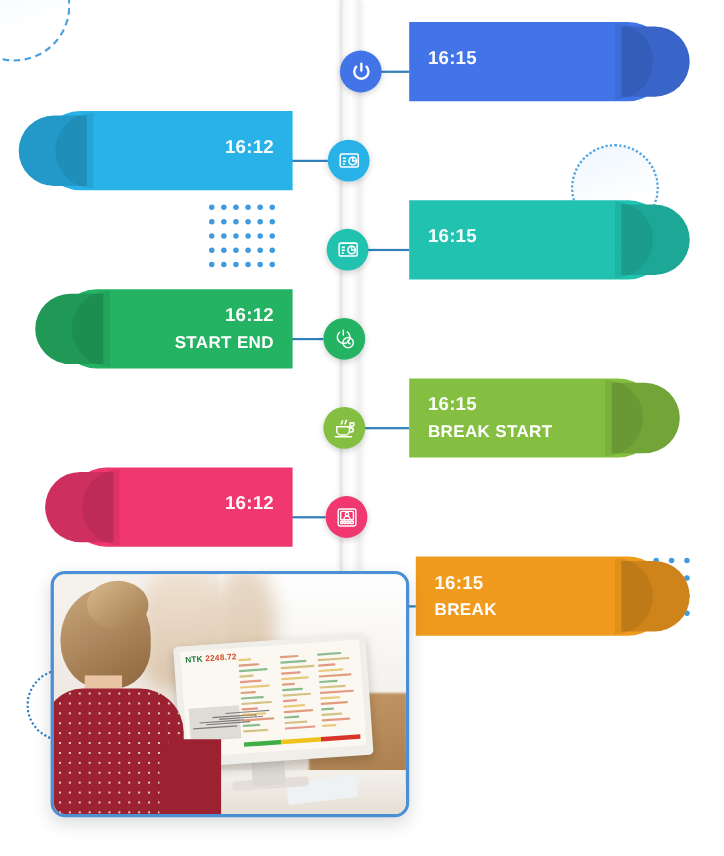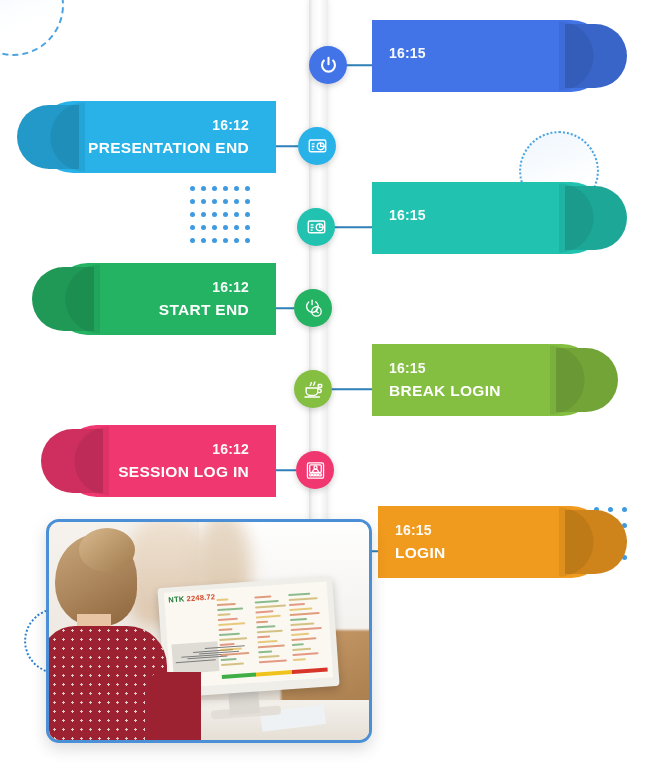--- a/index.html
+++ b/index.html
@@ -83,21 +83,21 @@
   .node svg{width:21px;height:21px;display:block;}
 
   
   .card{
     position:absolute;top:0;height:72px;
     display:flex;flex-direction:column;justify-content:center;
     color:#fff;
     z-index:6;
   }
   .card .time{
-    font-size:14px;font-weight:bold;letter-spacing:.2px;
+    font-size:17px;font-weight:bold;letter-spacing:.2px;
     margin-bottom:6px;opacity:.96;
   }
   .card .label{
     font-size:15.5px;font-weight:bold;letter-spacing:.3px;white-space:nowrap;
   }
 
   
   .card.right{
     border-radius:0 36px 36px 0;
     padding-left:17px;
@@ -114,21 +114,21 @@
     border-radius:0 36px 36px 0;
     background:rgba(0,0,0,.07);
     -webkit-mask:radial-gradient(circle at 0% 50%, #000 0 34px, transparent 35px);
             mask:radial-gradient(circle at 0% 50%, #000 0 34px, transparent 35px);
     pointer-events:none;
   }
 
   
   .card.left{
     border-radius:36px 0 0 36px;
-    padding-right:27px;
+    padding-right:17px;
     align-items:flex-end;
     text-align:right;
   }
   .card.left .fold{
     position:absolute;left:-20px;top:4px;width:62px;height:64px;
     border-radius:34px 0 0 34px;
     z-index:-1;filter:brightness(.86);
   }
   .card.left .lip{
     position:absolute;left:0px;top:0;width:48px;height:72px;
@@ -269,21 +269,20 @@
             </svg>
           </span>
         </div>
       </div>
       <div class="row" style="top: 101px;">
         <div class="connector" style="left: 249px; width: 49px;"></div>
         <div class="card left" style="background: rgb(40, 178, 232); width: 212px; left: 37px;">
           <div class="fold" style="background: rgb(40, 178, 232);"></div>
           <div class="lip"></div>
           <div class="time">16:12</div>
-          <div class="label">PRESENTATION  END</div>
         </div>
         <div class="node" style="left: 298px; background: rgb(40, 178, 232);">
           <span>
             <svg viewBox="0 0 24 24" fill="none" stroke="#fff" stroke-width="1.6">
               <rect x="2.6" y="4.6" width="18.8" height="13.4" rx="1.6"></rect>
               <path d="M5.4 9h3.2M5.4 12h3.2M5.4 15h2.2"></path>
               <circle cx="15.6" cy="11.8" r="3.9"></circle>
               <path d="M15.6 7.9v3.9h3.9" stroke-linecap="round"></path>
             </svg>
           </span>
@@ -325,41 +324,40 @@
             </svg>
           </span>
         </div>
       </div>
       <div class="row" style="top: 344px;">
         <div class="connector" style="left: 326px; width: 46px;"></div>
         <div class="card right" style="background: rgb(132, 191, 65); width: 209px; left: 372px;">
           <div class="fold" style="background: rgb(132, 191, 65);"></div>
           <div class="lip"></div>
           <div class="time">16:15</div>
-          <div class="label">BREAK LOGIN</div>
+          <div class="label">BREAK START</div>
         </div>
         <div class="node" style="left: 294px; background: rgb(132, 191, 65);">
           <span>
             <svg viewBox="0 0 24 24" fill="none" stroke="#fff" stroke-width="1.6" stroke-linecap="round">
               <path d="M3.6 10.2h13.2v4.1a4.6 4.6 0 0 1-4.6 4.6H8.2a4.6 4.6 0 0 1-4.6-4.6z"></path>
               <path d="M16.8 11.4h1.9a2.1 2.1 0 0 1 0 4.2h-1.9"></path>
               <path d="M2.2 20.6h16.6"></path>
               <path d="M8.2 7.4c1.3-1 .3-2.4 1.5-3.3M12 7.2c1.4-1.1.4-2.6 1.7-3.6"></path>
               <rect x="17.4" y="6.2" width="4" height="3.2" rx=".7"></rect>
             </svg>
           </span>
         </div>
       </div>
       <div class="row" style="top: 425px;">
         <div class="connector" style="left: 249px; width: 47px;"></div>
         <div class="card left" style="background: rgb(240, 55, 111); width: 188px; left: 61px;">
           <div class="fold" style="background: rgb(240, 55, 111);"></div>
           <div class="lip"></div>
           <div class="time">16:12</div>
-          <div class="label">SESSION LOG IN</div>
         </div>
         <div class="node" style="left: 296px; background: rgb(240, 55, 111);">
           <span>
             <svg viewBox="0 0 24 24" fill="none" stroke="#fff" stroke-width="1.5">
               <rect x="2.8" y="3.2" width="18.4" height="17.6" rx="1.8"></rect>
               <rect x="5.4" y="5.6" width="13.2" height="8.6" rx="1"></rect>
               <circle cx="12" cy="8.6" r="1.8"></circle>
               <path d="M8.8 13.2c.5-1.9 1.7-2.7 3.2-2.7s2.7.8 3.2 2.7" stroke-linecap="round"></path>
               <rect x="5.4" y="15.8" width="2.3" height="2.4" rx=".5"></rect>
               <rect x="8.7" y="15.8" width="2.3" height="2.4" rx=".5"></rect>
@@ -368,21 +366,21 @@
             </svg>
           </span>
         </div>
       </div>
       <div class="row" style="top: 506px;">
         <div class="connector" style="left: 330px; width: 48px;"></div>
         <div class="card right" style="background: rgb(240, 154, 30); width: 212px; left: 378px;">
           <div class="fold" style="background: rgb(240, 154, 30);"></div>
           <div class="lip"></div>
           <div class="time">16:15</div>
-          <div class="label">LOGIN</div>
+          <div class="label">BREAK</div>
         </div>
       </div>
     </div>
 
   <div id="spine-cover"></div>
 
   <div id="photo-card">
     <div class="ph" id="ph-bg"></div>
     <div class="ph" id="ph-window"></div>
     <div class="ph" id="ph-blur-person"></div>

